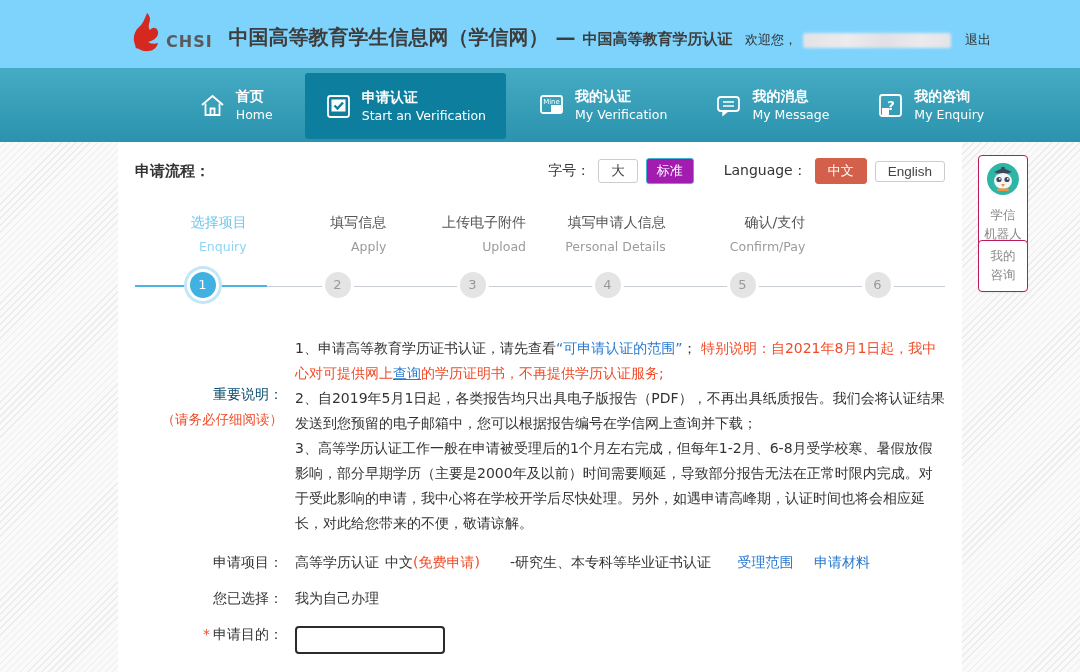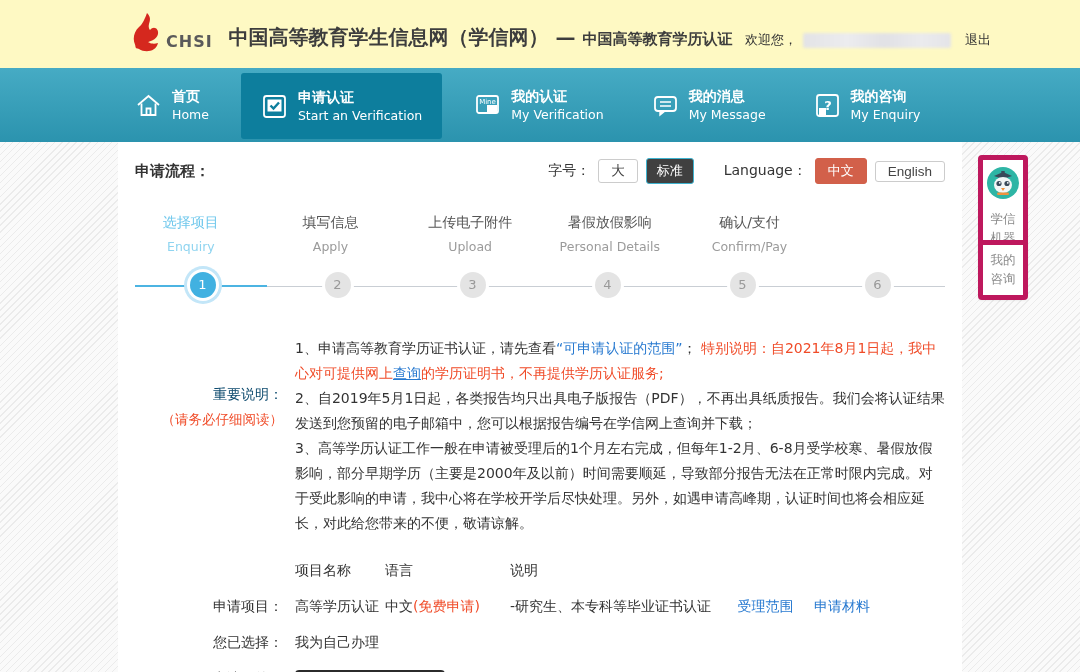--- a/index.html
+++ b/index.html
@@ -4,54 +4,54 @@
 <style>
   * { margin:0; padding:0; box-sizing:border-box; }
   html,body { width:1080px; height:672px; overflow:hidden;
     font-family:"DejaVu Sans","Liberation Sans",sans-serif; }
   body {
     background:
       repeating-linear-gradient(135deg,#fafafa 0px,#fafafa 4px,#ebebeb 4px,#ebebeb 5px);
   }
 
   
-  .header { height:68px; background:#fef9c3; position:relative; }
+  .header { height:68px; background:#7dd3fc; position:relative; }
   .logo-row { position:absolute; left:126px; top:12px; display:flex; align-items:center; }
   .logo-mark { width:36px; height:44px; }
   .logo-chsi { font-size:16px; font-weight:bold; color:#5a5a5a; letter-spacing:1px; margin-left:4px; margin-top:14px; }
   .site-title { margin-left:16px; font-weight:bold; color:#3d3d3d; font-size:20px; margin-top:6px; white-space:nowrap; }
   .site-title .sub { font-size:15px; }
   .welcome { position:absolute; left:745px; top:31px; font-size:13px; color:#333; display:flex; align-items:center; }
   .blur-name { display:inline-block; width:148px; height:15px; margin:0 14px 0 6px;
     background:linear-gradient(90deg,#e3e3e6,#ececef 30%,#e1e1e5 55%,#ebebee 80%,#e4e4e8);
     filter:blur(1.5px); border-radius:2px; }
   .logout { color:#333; cursor:pointer; }
 
   
   .nav { height:74px; background:linear-gradient(#46abc4,#2b93ae); display:flex; align-items:stretch;
-    padding-left:119px; }
+    padding-left:119px;justify-content:center; }
   .nav-item { display:flex; align-items:center; gap:10px; color:#fff; padding:0 16px; margin-right:16px; cursor:pointer; }
   .nav-item.active { background:#0d7e9d; border-radius:3px; margin-top:5px; margin-bottom:3px; padding:0 20px; }
   .nav-cn { font-size:14px; font-weight:bold; line-height:1.45; }
   .nav-en { font-size:12.5px; line-height:1.45; }
   .nav-ic { width:27px; height:27px; flex:none; }
 
   
   .content { width:844px; margin-left:118px; background:#fff; min-height:530px; padding:16px 17px 40px; position:relative; }
   .title-row { display:flex; justify-content:space-between; align-items:center; }
   .page-title { font-size:15px; font-weight:bold; color:#333; }
   .controls { display:flex; align-items:center; gap:8px; font-size:14px; color:#333; }
   .ctl-gap { width:14px; }
   .btn-plain { background:#fff; border:1px solid #ccc; border-radius:3px; padding:2px 12px; font-size:13.5px; color:#444; cursor:pointer; }
-  .btn-teal { background:#404040; border:1px solid #3eb3cf; border-radius:3px; padding:3px 10px; font-size:13px; color:#fff; cursor:pointer; }
+  .btn-teal { background:#a21caf; border:1px solid #3eb3cf; border-radius:3px; padding:3px 10px; font-size:13px; color:#fff; cursor:pointer; }
   .btn-red  { background:#d2604a; border:1px solid #d2604a; border-radius:3px; padding:3px 12px; font-size:13px; color:#fff; cursor:pointer; }
 
   
   .steps { margin-top:30px; }
-  .steps-grid { display:grid; grid-template-columns:repeat(6,1fr); text-align:center;gap:28px; }
+  .steps-grid { display:grid; grid-template-columns:repeat(6,1fr); text-align:right;gap:28px; }
   .step-cn { font-size:14px; color:#555; }
   .step-en { font-size:12.5px; color:#9b9b9b; margin-top:7px; }
   .step.active .step-cn { color:#6ec7ec; }
   .step.active .step-en { color:#8fd4f0; }
   .circles { position:relative; margin-top:18px; height:30px; }
   .track { position:absolute; left:0; right:0; top:14px; height:1px; background:#c9ced4; }
   .track-done { position:absolute; left:0; width:132px; top:13px; height:2px; background:#4cb4e2; }
   .circle-grid { position:relative; display:grid; grid-template-columns:repeat(6,1fr); }
   .circle { width:26px; height:26px; border-radius:50%; margin:0 auto; background:#e4e4e4; color:#999;
     font-size:13px; line-height:26px; text-align:center; position:relative; z-index:1;
@@ -77,21 +77,21 @@
   .col-lang { width:125px; }
   .tbl-head { margin-top:26px; color:#333; }
   .desc { margin-right:22px; }
   .row-links .lnk { margin-right:16px; }
 
   
   .select { width:150px; height:28px; border:2px solid #2b2b2b; border-radius:4px; background:#fff;
     display:flex; align-items:center; padding:0 8px; font-size:13.5px; color:#333; cursor:pointer; justify-content:space-between; }
 
   
-  .float-card { position:absolute; left:978px; width:50px; background:#fff; border:5px solid #be185d;
+  .float-card { position:absolute; left:978px; width:50px; background:#fff; border:1px solid #be185d;
     border-radius:4px; text-align:center; color:#8a8a8a; font-size:12.5px; line-height:1.5;
     padding:6px 3px; box-shadow:0 1px 2px rgba(0,0,0,.05); cursor:pointer; }
   .fc-robot { top:155px; }
   .fc-enquiry { top:240px; }
   .robot-ava { width:34px; height:34px; margin:0 auto 4px; }
 </style>
 </head>
 <body>
 
 <div class="header">
@@ -199,21 +199,21 @@
       </div>
       <div class="step">
         <div class="step-cn">填写信息</div>
         <div class="step-en">Apply</div>
       </div>
       <div class="step">
         <div class="step-cn">上传电子附件</div>
         <div class="step-en">Upload</div>
       </div>
       <div class="step">
-        <div class="step-cn">暑假放假影响</div>
+        <div class="step-cn">填写申请人信息</div>
         <div class="step-en">Personal Details</div>
       </div>
       <div class="step">
         <div class="step-cn">确认/支付</div>
         <div class="step-en">Confirm/Pay</div>
       </div>
     </div>
     <div class="circles">
       <div class="track"></div>
       <div class="track-done"></div>
@@ -236,28 +236,20 @@
     <div class="note-text">
       <p>
         <span>1、申请高等教育学历证书认证，请先查看</span><span class="lnk">“可申请认证的范围”</span><span>；</span>
         <span class="red">特别说明：自2021年8月1日起，我中心对可提供网上</span><span class="lnk u">查询</span><span class="red">的学历证明书，不再提供学历认证服务;</span>
       </p>
       <p>2、自2019年5月1日起，各类报告均只出具电子版报告（PDF），不再出具纸质报告。我们会将认证结果发送到您预留的电子邮箱中，您可以根据报告编号在学信网上查询并下载；</p>
       <p>3、高等学历认证工作一般在申请被受理后的1个月左右完成，但每年1-2月、6-8月受学校寒、暑假放假影响，部分早期学历（主要是2000年及以前）时间需要顺延，导致部分报告无法在正常时限内完成。对于受此影响的申请，我中心将在学校开学后尽快处理。另外，如遇申请高峰期，认证时间也将会相应延长，对此给您带来的不便，敬请谅解。</p>
     </div>
   </div>
 
-  <div class="row tbl-head">
-    <div class="row-label"></div>
-    <div class="row-body">
-      <div class="col-name">项目名称</div>
-      <div class="col-lang">语言</div>
-      <div>说明</div>
-    </div>
-  </div>
 
   <div class="row">
     <div class="row-label">申请项目：</div>
     <div class="row-body">
       <div class="col-name">高等学历认证</div>
       <div class="col-lang">
         <span>中文</span><span class="red">(免费申请)</span>
       </div>
       <div class="row-links">
         <span class="desc">-研究生、本专科等毕业证书认证</span>

